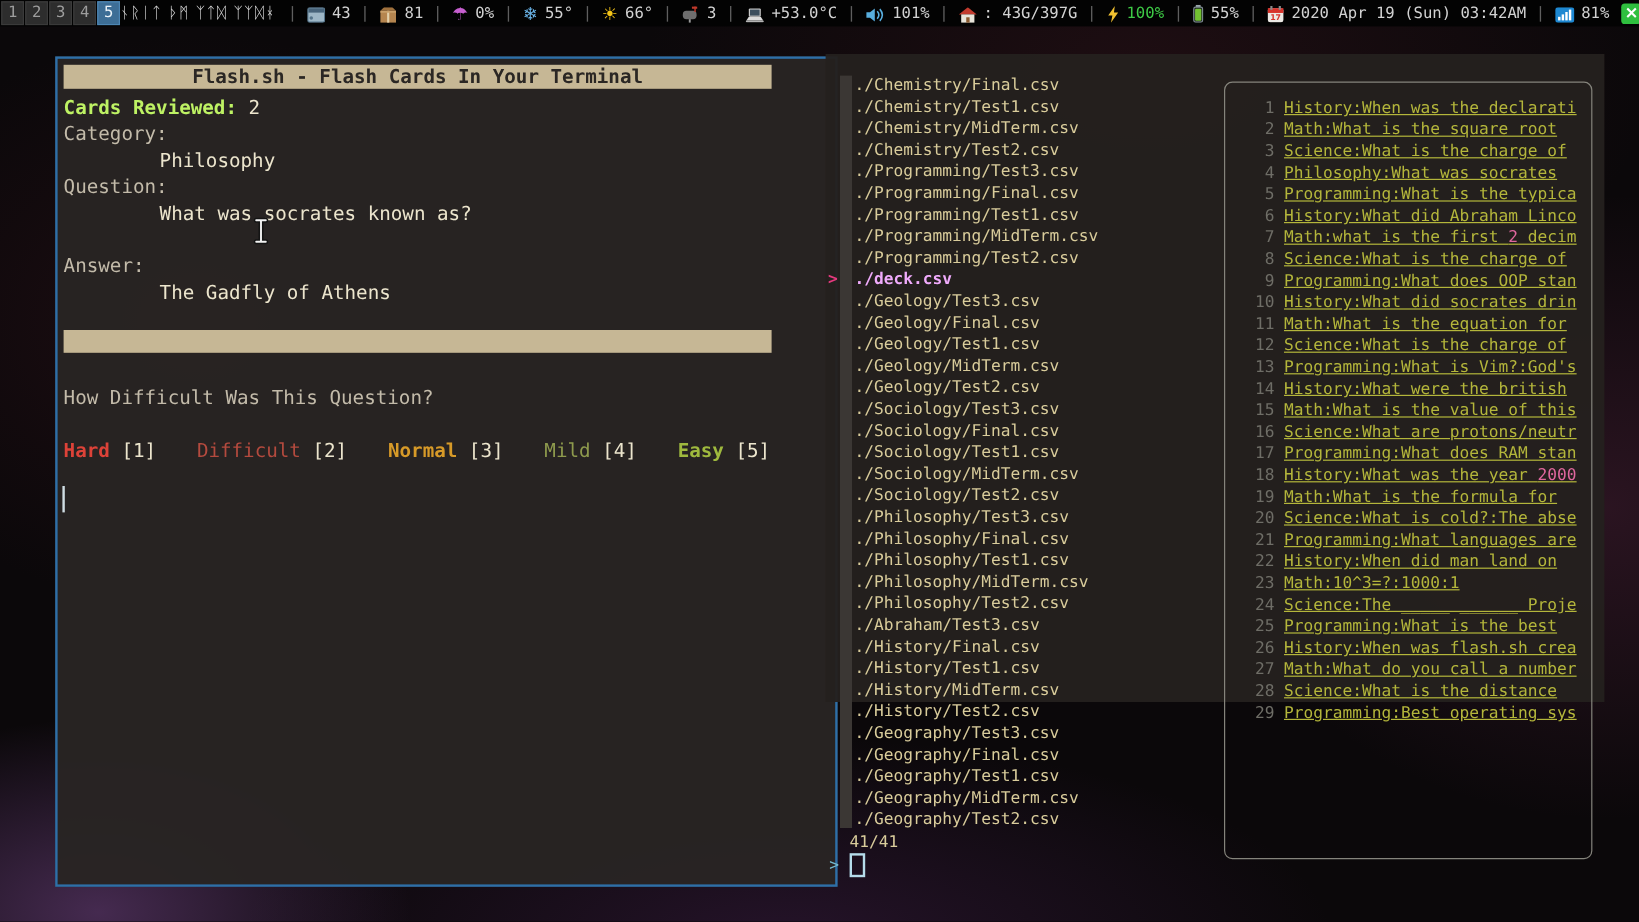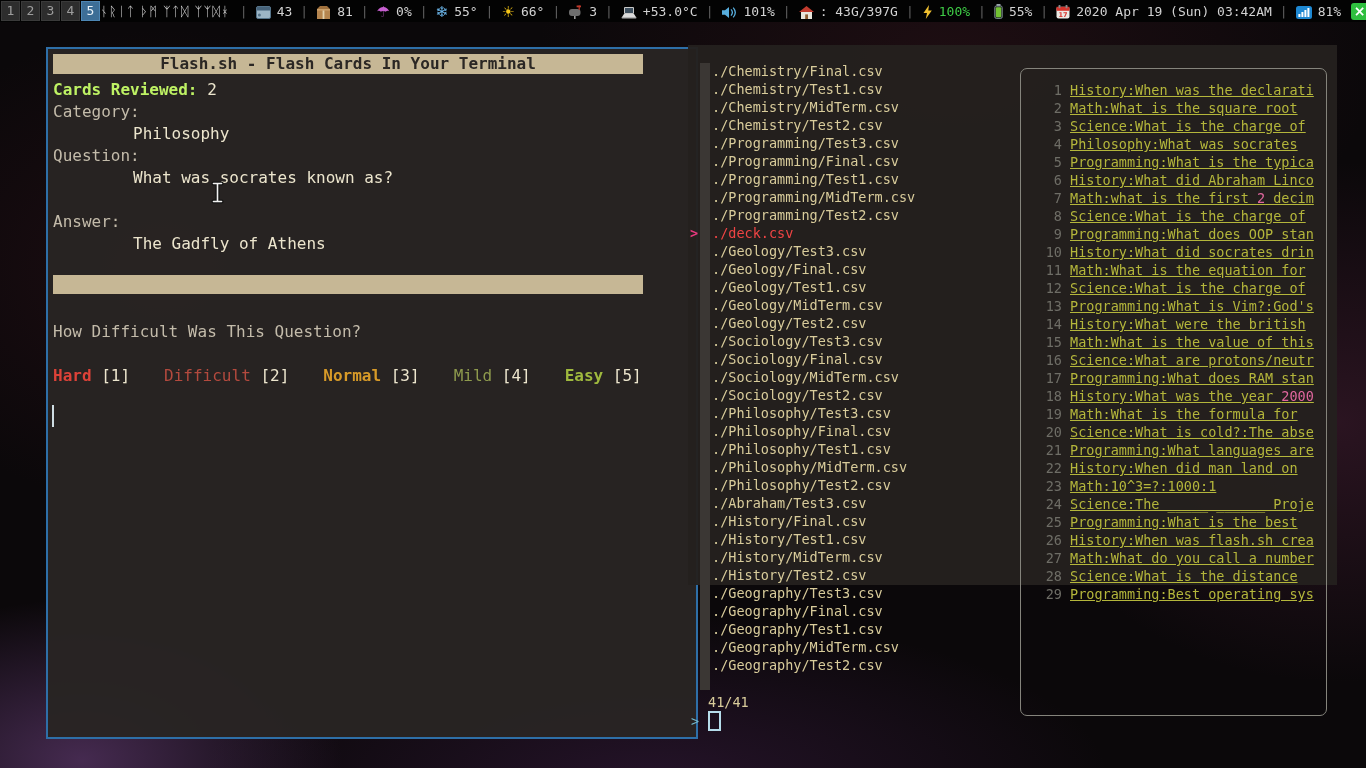--- a/index.html
+++ b/index.html
@@ -58,21 +58,21 @@
   .fzf-window{
     position:absolute;left:688px;top:45px;width:649px;height:540px;
     background:rgba(36,32,30,0.965);
     font-size:13.5px;line-height:18px;color:#d9cc9b;
   }
   .gutter{position:absolute;left:12px;top:18px;width:10px;height:627px;background:#3b3734;}
   .filelist{position:absolute;left:2px;top:17px;width:320px;}
   .frow{height:18px;display:flex;white-space:pre;}
   .pointer-cell{width:22px;flex:none;color:transparent;}
   .frow.selected .pointer-cell{color:#e5397e;font-weight:bold;}
-  .frow.selected .fname{color:#ef4444;font-weight:normal;}
+  .frow.selected .fname{color:#f0abfc;font-weight:bold;}
   .counter{position:absolute;left:20px;top:648px;color:#d9cc9b;}
   .promptrow{position:absolute;left:3px;top:666px;display:flex;align-items:center;}
   .prompt{color:#74b9ce;}
   .blockcursor{display:inline-block;width:9px;height:16px;border:2px solid #b5dcea;margin-left:9px;}
   
   .preview{
     position:absolute;left:332px;top:23px;width:305px;height:646px;
     border:1px solid #85847c;border-radius:7px;overflow:hidden;
   }
   .plines{padding:12px 0 0 17px;}
@@ -267,20 +267,21 @@
       <div class="frow"><span class="pointer-cell"> </span><span class="fname">./Programming/MidTerm.csv</span></div>
       <div class="frow"><span class="pointer-cell"> </span><span class="fname">./Programming/Test2.csv</span></div>
       <div class="frow selected"><span class="pointer-cell">&gt;</span><span class="fname">./deck.csv</span></div>
       <div class="frow"><span class="pointer-cell"> </span><span class="fname">./Geology/Test3.csv</span></div>
       <div class="frow"><span class="pointer-cell"> </span><span class="fname">./Geology/Final.csv</span></div>
       <div class="frow"><span class="pointer-cell"> </span><span class="fname">./Geology/Test1.csv</span></div>
       <div class="frow"><span class="pointer-cell"> </span><span class="fname">./Geology/MidTerm.csv</span></div>
       <div class="frow"><span class="pointer-cell"> </span><span class="fname">./Geology/Test2.csv</span></div>
       <div class="frow"><span class="pointer-cell"> </span><span class="fname">./Sociology/Test3.csv</span></div>
       <div class="frow"><span class="pointer-cell"> </span><span class="fname">./Sociology/Final.csv</span></div>
+      <div class="frow"><span class="pointer-cell"> </span><span class="fname">./Sociology/Test1.csv</span></div>
       <div class="frow"><span class="pointer-cell"> </span><span class="fname">./Sociology/MidTerm.csv</span></div>
       <div class="frow"><span class="pointer-cell"> </span><span class="fname">./Sociology/Test2.csv</span></div>
       <div class="frow"><span class="pointer-cell"> </span><span class="fname">./Philosophy/Test3.csv</span></div>
       <div class="frow"><span class="pointer-cell"> </span><span class="fname">./Philosophy/Final.csv</span></div>
       <div class="frow"><span class="pointer-cell"> </span><span class="fname">./Philosophy/Test1.csv</span></div>
       <div class="frow"><span class="pointer-cell"> </span><span class="fname">./Philosophy/MidTerm.csv</span></div>
       <div class="frow"><span class="pointer-cell"> </span><span class="fname">./Philosophy/Test2.csv</span></div>
       <div class="frow"><span class="pointer-cell"> </span><span class="fname">./Abraham/Test3.csv</span></div>
       <div class="frow"><span class="pointer-cell"> </span><span class="fname">./History/Final.csv</span></div>
       <div class="frow"><span class="pointer-cell"> </span><span class="fname">./History/Test1.csv</span></div>

